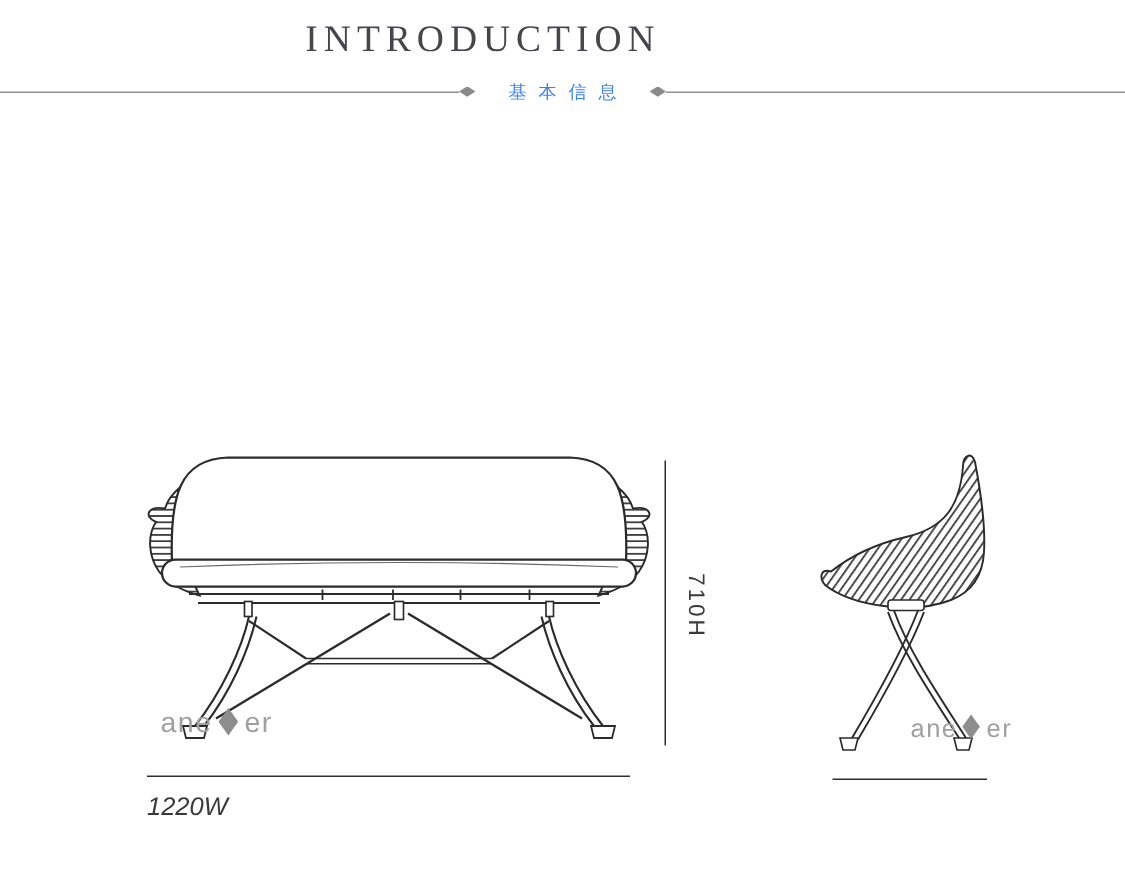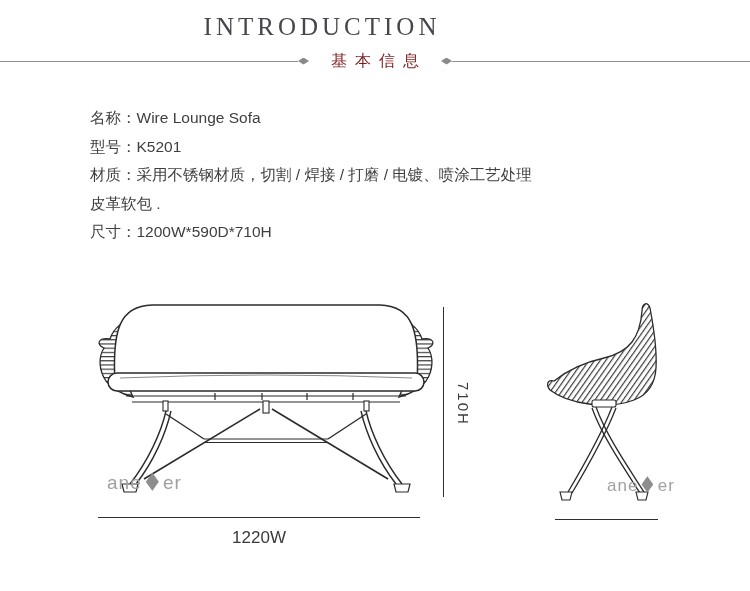--- a/index.html
+++ b/index.html
@@ -20,42 +20,42 @@
     position:absolute; top:50px; left:0; width:750px; height:22px;
     display:flex; align-items:center;
   }
   .divider .rule { flex:1; height:1px; background:#8f8f8f; }
   .divider .arrow {
     width:11px; height:7px; background:#8a8a8a; flex:0 0 auto;
     clip-path:polygon(0 50%, 50% 0, 100% 50%, 50% 100%);
   }
   .divider .subtitle {
     flex:0 0 auto; padding:0 14px 0 22px;
-    font-size:16px; letter-spacing:8px; color:#7f1d1d;
+    font-size:12px; letter-spacing:8px; color:#3b82f6;
   }
   
   .info {
     position:absolute; left:90px; top:104px;
     font-size:15.5px; line-height:28.5px; color:#3f3f3f;
     white-space:nowrap;
   }
   
   .sofa-svg  { position:absolute; left:86px;  top:293px; }
   .chair-svg { position:absolute; left:540px; top:293px; }
   
   .dim-line { position:absolute; background:#2f2f2f; }
   .dim-h-line { left:443px; top:307px; width:1px; height:190px; }
   .dim-w-line { left:98px;  top:517px; width:322px; height:1px; }
   .dim-d-line { left:555px; top:519px; width:103px; height:1px; }
   .dim-label { position:absolute; color:#3a3a3a; }
   .dim-h-label {
     left:455px; top:382px; writing-mode:vertical-rl;
     font-size:15px; letter-spacing:2px;
   }
-  .dim-w-label { left:98px;  top:528px; width:322px; text-align:center; font-size:17px; }
+  .dim-w-label { left:98px;  top:528px; width:322px; text-align:left; font-size:17px;font-style:italic; }
   .dim-d-label { left:555px; top:532px; width:103px; text-align:center; font-size:16px; }
   
   .watermark {
     position:absolute; color:#a0a0a0; letter-spacing:1px;
     display:flex; align-items:flex-end; line-height:1;
   }
   .wm-sofa  { left:107px; top:468px; font-size:19px; }
   .wm-chair { left:607px; top:473px; font-size:17px; }
   .watermark .wm-glyph {
     color:#8d8d8d; font-size:1.25em; line-height:1; margin:0 1px;
@@ -70,27 +70,20 @@
   <div class="title">INTRODUCTION</div>
 
   <div class="divider">
     <div class="rule"></div>
     <div class="arrow"></div>
     <div class="subtitle">基本信息</div>
     <div class="arrow"></div>
     <div class="rule"></div>
   </div>
 
-  <div class="info">
-    <div>名称：Wire Lounge Sofa</div>
-    <div>型号：K5201</div>
-    <div>材质：采用不锈钢材质，切割 / 焊接 / 打磨 / 电镀、喷涂工艺处理</div>
-    <div>皮革软包 .</div>
-    <div>尺寸：1200W*590D*710H</div>
-  </div>
 
   <svg class="sofa-svg" width="360" height="210" viewBox="0 0 360 210">
     <defs>
       <pattern id="hatchH" width="10" height="4.2" patternUnits="userSpaceOnUse">
         <line x1="0" y1="0.6" x2="10" y2="0.6" stroke="#2b2b2b" stroke-width="1.1"></line>
       </pattern>
       <path id="armL" d="M58,19 C38,26 27,36 24,46 C13,44 9,51 18,55 C12,64 13,78 20,88
                          C26,96 36,101 47,104 C34,80 37,45 58,19 Z"></path>
     </defs>
     <g stroke="#2b2b2b" fill="none" stroke-width="1.3">

